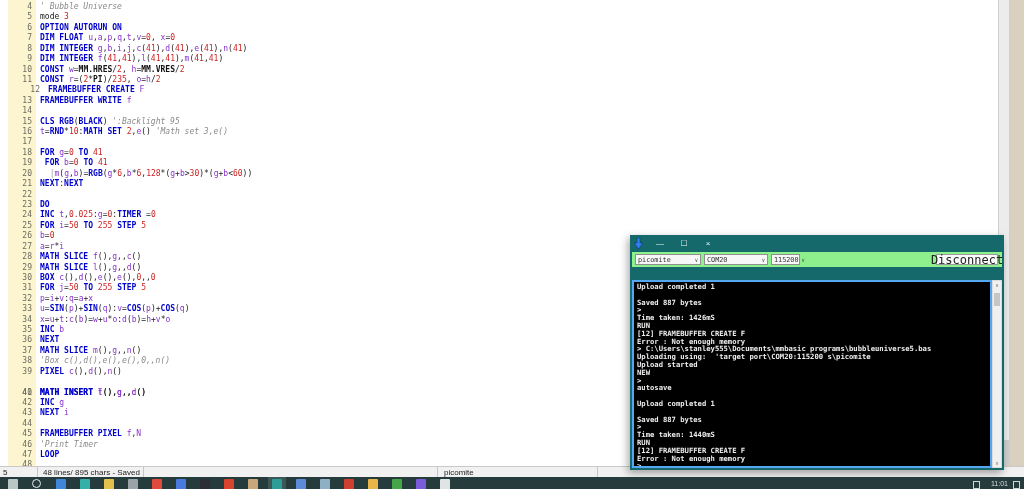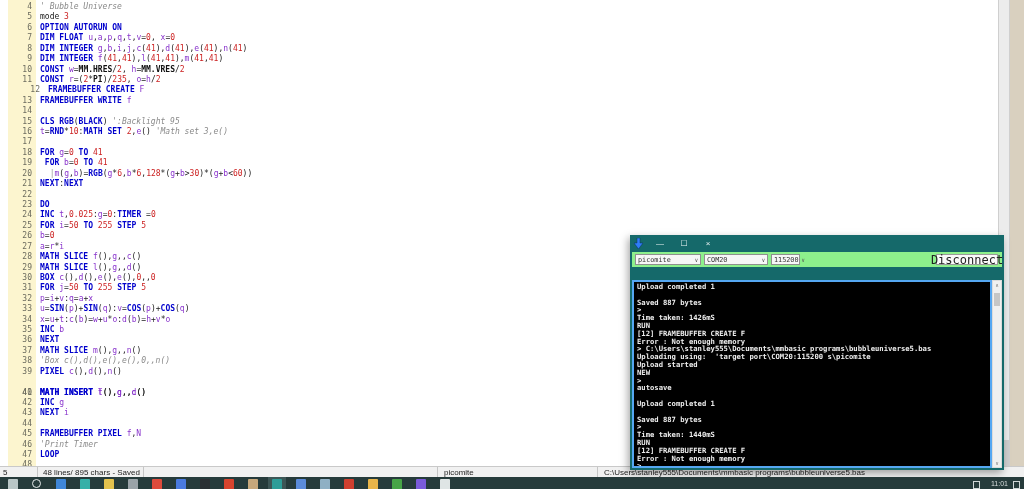--- a/index.html
+++ b/index.html
@@ -117,21 +117,20 @@
 <div class="beige-strip"></div>
 
 <div class="statusbar">
   <span class="seg s0">5</span>
   <div class="sep" style="left:37px"></div>
   <span class="seg s1">48 lines/ 895 chars  - Saved</span>
   <div class="sep" style="left:143px"></div>
   <div class="sep" style="left:437px"></div>
   <span class="seg s2">picomite</span>
   <div class="sep" style="left:597px"></div>
-  <span class="seg s3">C:\Users\stanley555\Documents\mmbasic programs\bubbleuniverse5.bas</span>
 </div>
 
 <div class="mcc">
   <div class="mcc-title">
     <span class="mcc-app-icon">
       <svg width="9" height="11" viewBox="0 0 9 11">
           <path d="M3 0 h3 v5 h3 L4.5 11 L0 5 h3 Z" fill="#2f7df6" stroke="#0b2f66" stroke-width="0.5"></path>
         </svg>
     </span>
     <span class="winbtn">—</span>

